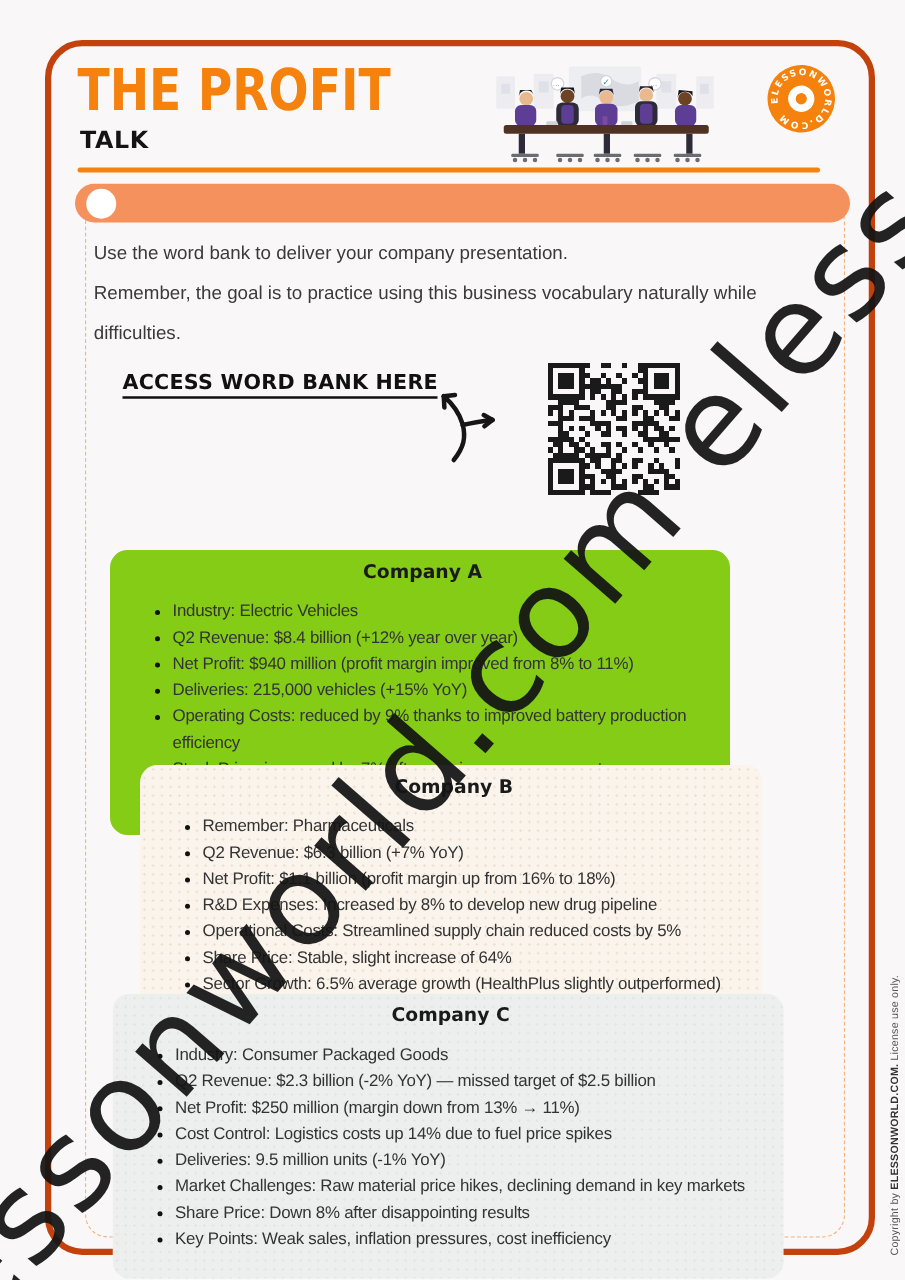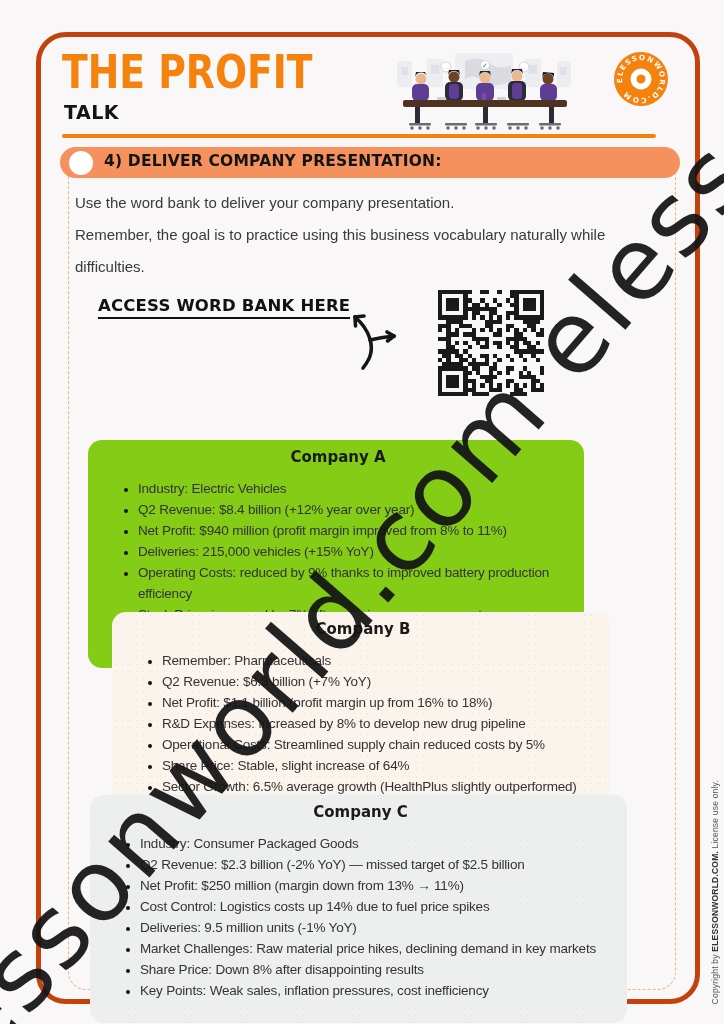--- a/index.html
+++ b/index.html
@@ -173,21 +173,20 @@
       </defs>
       <text font-size="7.2" font-weight="bold" fill="#fff" letter-spacing="1.4" font-family="DejaVu Sans,sans-serif">
         <textPath href="#badgeCircle" startOffset="2">ELESSONWORLD.COM</textPath>
       </text>
     </svg>
 
     <div class="rule"></div>
 
     <div class="banner">
       <span class="dot"></span>
-      <span class="txt">4) DELIVER COMPANY PRESENTATION:</span>
     </div>
 
     <div class="dashed"></div>
 
     <div class="intro">
       <ul>
           <li>Use the word bank to deliver your company presentation.</li>
           <li>Remember, the goal is to practice using this business vocabulary naturally while</li>
           <li>difficulties.</li>
         </ul>

